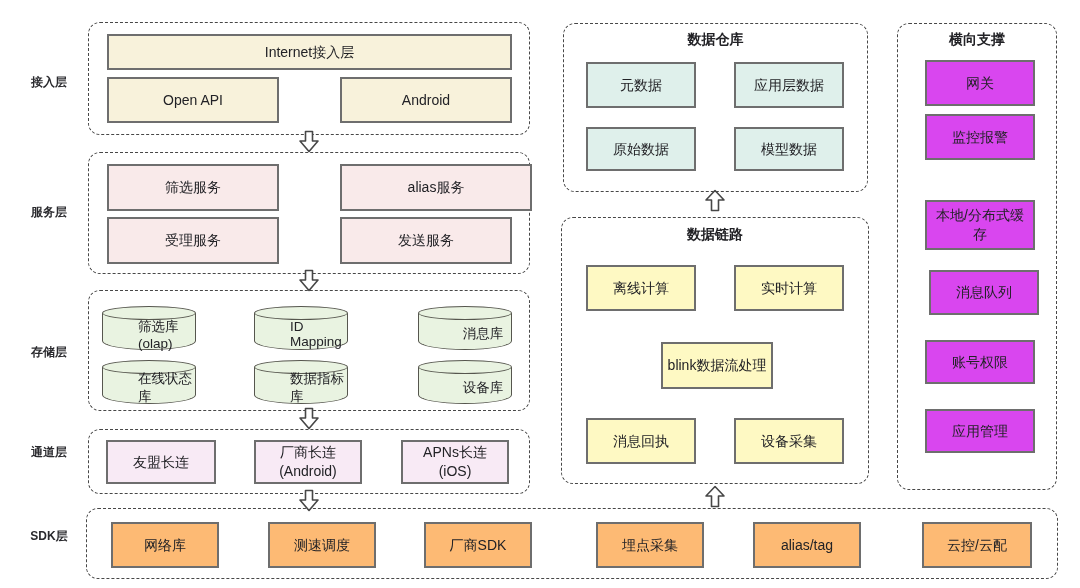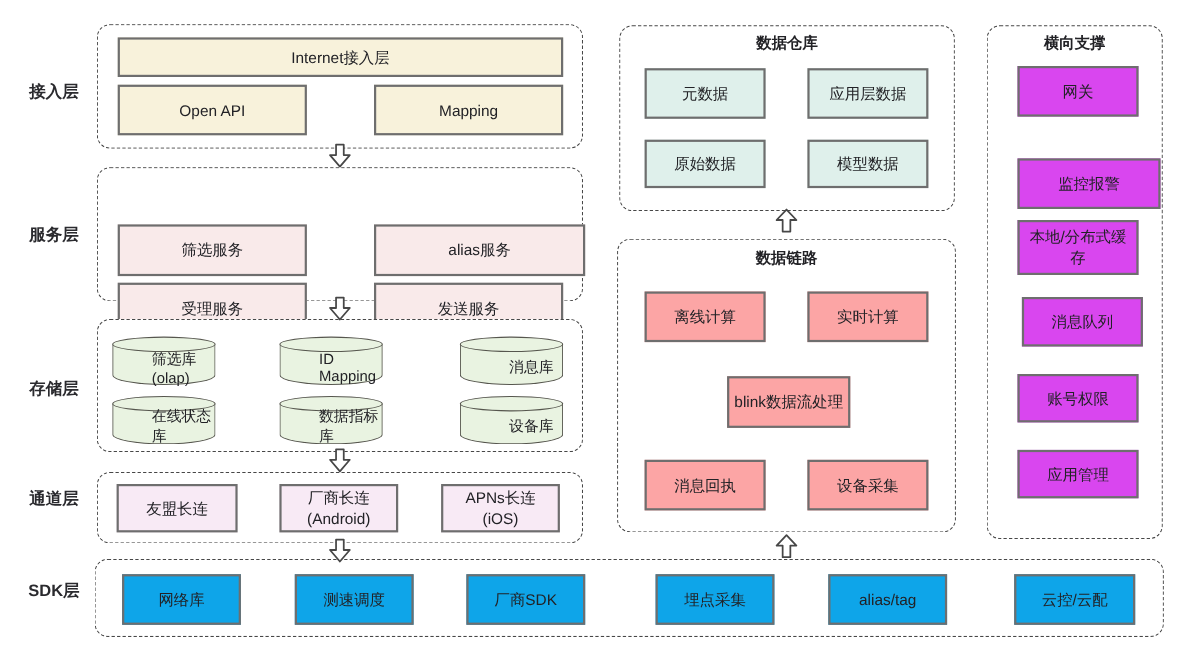--- a/index.html
+++ b/index.html
@@ -2,40 +2,40 @@
 <html><head>
 <meta charset="utf-8">
 <style>
   html,body{margin:0;padding:0;background:#ffffff;}
   .canvas{
     position:relative;width:1080px;height:588px;background:#ffffff;overflow:hidden;
     font-family:"Liberation Sans","DejaVu Sans",sans-serif;color:#222226;
   }
   .side-label{
     position:absolute;left:14px;width:70px;text-align:center;
-    font-size:15px;font-weight:bold;color:#2a2a2e;
+    font-size:12px;font-weight:bold;color:#2a2a2e;
   }
   .group{
     position:absolute;border:1.5px dashed #474747;border-radius:12px;background:#ffffff;
   }
   .gtitle{
     position:absolute;left:0;right:0;text-align:center;
     font-size:14px;font-weight:bold;color:#222226;
   }
   .box{
     position:absolute;display:flex;align-items:center;justify-content:center;
     border:2px solid #6e6e6e;font-size:14px;text-align:center;line-height:1.35;
     box-sizing:border-box;padding:2px 4px;
   }
   .cream{background:#f8f2db;}
-  .pink{background:#f9eaea;margin-top:40px;}
+  .pink{background:#f9eaea;}
   .purple{background:#f8eaf5;}
-  .blue{background:#0ea5e9;}
+  .blue{background:#fdba74;}
   .teal{background:#dff0eb;}
-  .paleyellow{background:#fca5a5;}
+  .paleyellow{background:#fef9c3;}
   .beige{background:#d946ef;}
   .cyl{position:absolute;width:94px;height:44px;}
   .cyl .cyl-top{
     position:absolute;left:0;right:0;top:0;height:14px;background:#e9f3e1;
     border:1.6px solid #56564e;border-radius:50%;box-sizing:border-box;z-index:2;
   }
   .cyl .cyl-body{
     position:absolute;left:0;right:0;top:7px;bottom:0;background:#e9f3e1;
     border:1.6px solid #56564e;border-top:none;box-sizing:border-box;
     border-radius:0 0 47px 47px / 0 0 9px 9px;z-index:1;
@@ -53,21 +53,21 @@
 
   <div class="side-label" style="top:74px">接入层</div>
   <div class="side-label" style="top:204px">服务层</div>
   <div class="side-label" style="top:344px">存储层</div>
   <div class="side-label" style="top:444px">通道层</div>
   <div class="side-label" style="top:528px">SDK层</div>
 
   <div class="group" style="left:88px;top:22px;width:440px;height:111px">
     <div class="box cream" style="left:18px;top:11px;width:405px;height:36px">Internet接入层</div>
     <div class="box cream" style="left:18px;top:54px;width:172px;height:46px">Open API</div>
-    <div class="box cream" style="left:251px;top:54px;width:172px;height:46px">Mapping</div>
+    <div class="box cream" style="left:251px;top:54px;width:172px;height:46px">Android</div>
   </div>
 
   <div class="group" style="left:88px;top:152px;width:440px;height:120px">
     <div class="box pink" style="left:18px;top:11px;width:172px;height:47px">筛选服务</div>
     <div class="box pink" style="left:251px;top:11px;width:192px;height:47px">alias服务</div>
     <div class="box pink" style="left:18px;top:64px;width:172px;height:47px">受理服务</div>
     <div class="box pink" style="left:251px;top:64px;width:172px;height:47px">发送服务</div>
   </div>
 
   <div class="group" style="left:88px;top:290px;width:440px;height:119px">
@@ -131,21 +131,21 @@
     <div class="box paleyellow" style="left:24px;top:47px;width:110px;height:46px">离线计算</div>
     <div class="box paleyellow" style="left:172px;top:47px;width:110px;height:46px">实时计算</div>
     <div class="box paleyellow" style="left:99px;top:124px;width:112px;height:47px">blink数据流处理</div>
     <div class="box paleyellow" style="left:24px;top:200px;width:110px;height:46px">消息回执</div>
     <div class="box paleyellow" style="left:172px;top:200px;width:110px;height:46px">设备采集</div>
   </div>
 
   <div class="group" style="left:897px;top:23px;width:158px;height:465px">
     <div class="gtitle" style="top:7px">横向支撑</div>
     <div class="box beige" style="left:27px;top:36px;width:110px;height:46px">网关</div>
-    <div class="box beige" style="left:27px;top:120px;width:130px;height:46px">监控报警</div>
+    <div class="box beige" style="left:27px;top:90px;width:110px;height:46px">监控报警</div>
     <div class="box beige" style="left:27px;top:176px;width:110px;height:50px">本地/分布式缓存</div>
     <div class="box beige" style="left:31px;top:246px;width:110px;height:45px">消息队列</div>
     <div class="box beige" style="left:27px;top:316px;width:110px;height:44px">账号权限</div>
     <div class="box beige" style="left:27px;top:385px;width:110px;height:44px">应用管理</div>
   </div>
 
   <svg class="arrow" style="left:298px;top:130px" width="22" height="23" viewBox="0 0 22 23">
     <path d="M7.5 1.5 L14.5 1.5 L14.5 11 L20 11 L11 21.5 L2 11 L7.5 11 Z" fill="#ffffff" stroke="#474747" stroke-width="1.6" stroke-linejoin="round"></path>
   </svg>
   <svg class="arrow" style="left:298px;top:269px" width="22" height="23" viewBox="0 0 22 23">

